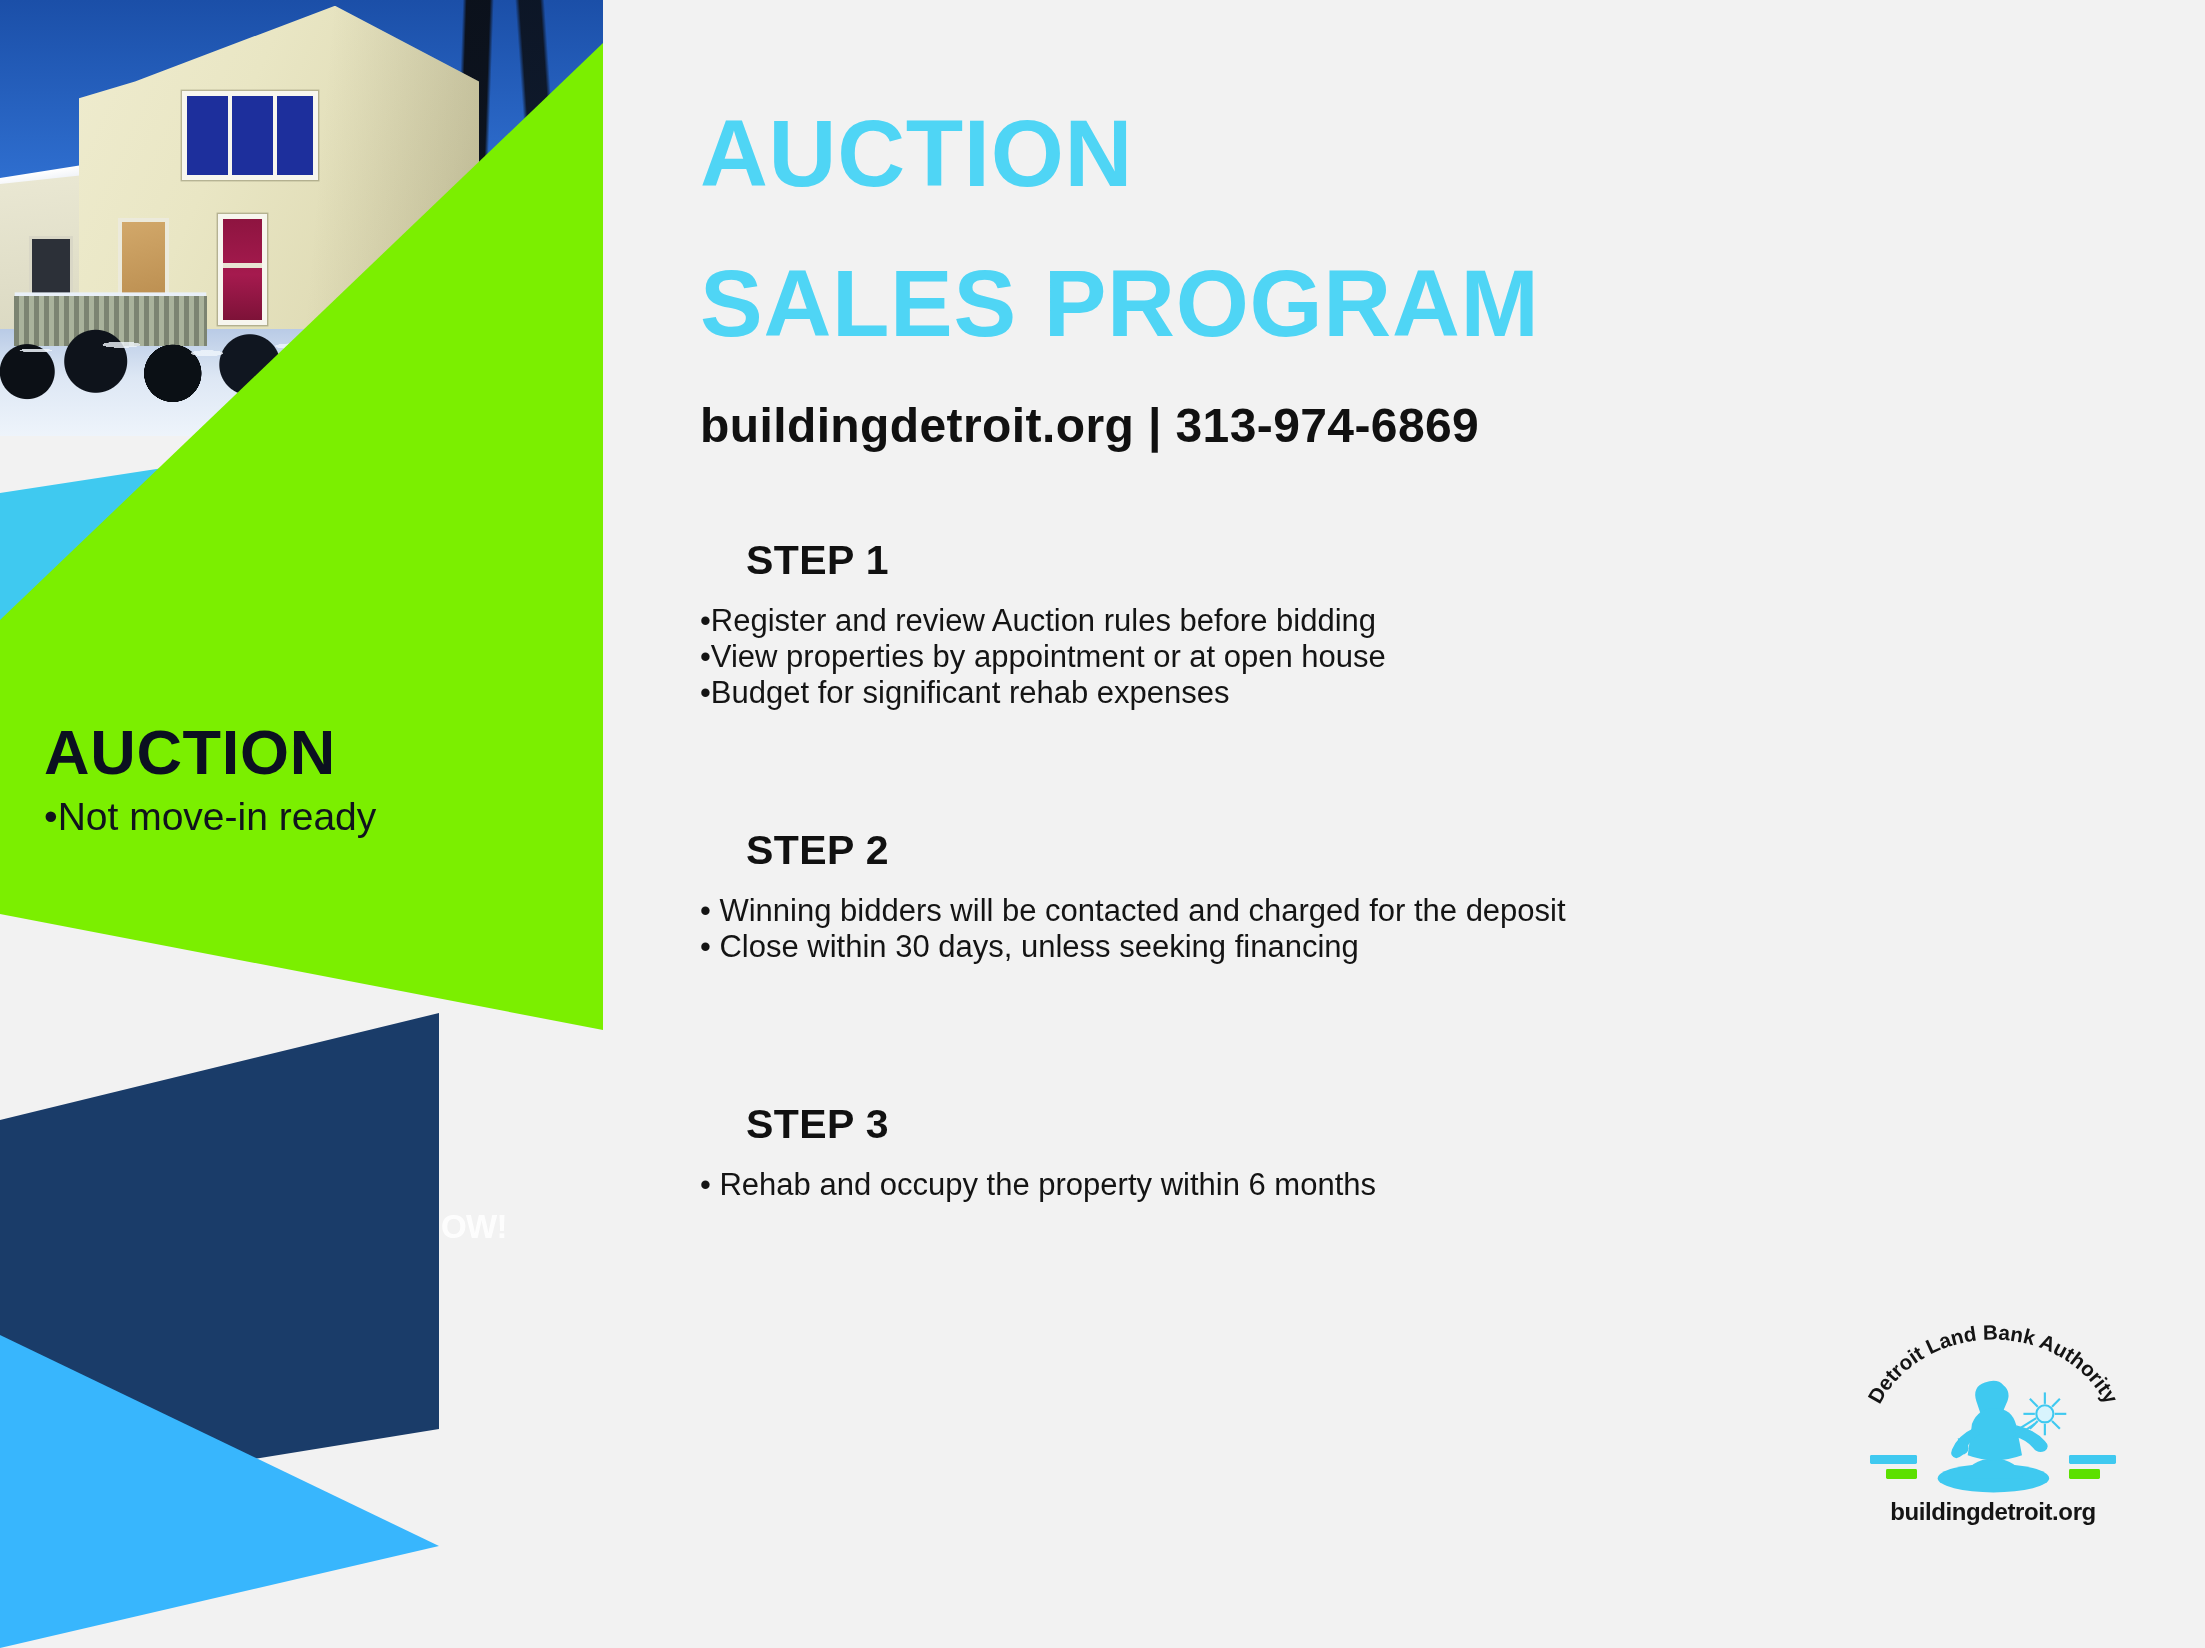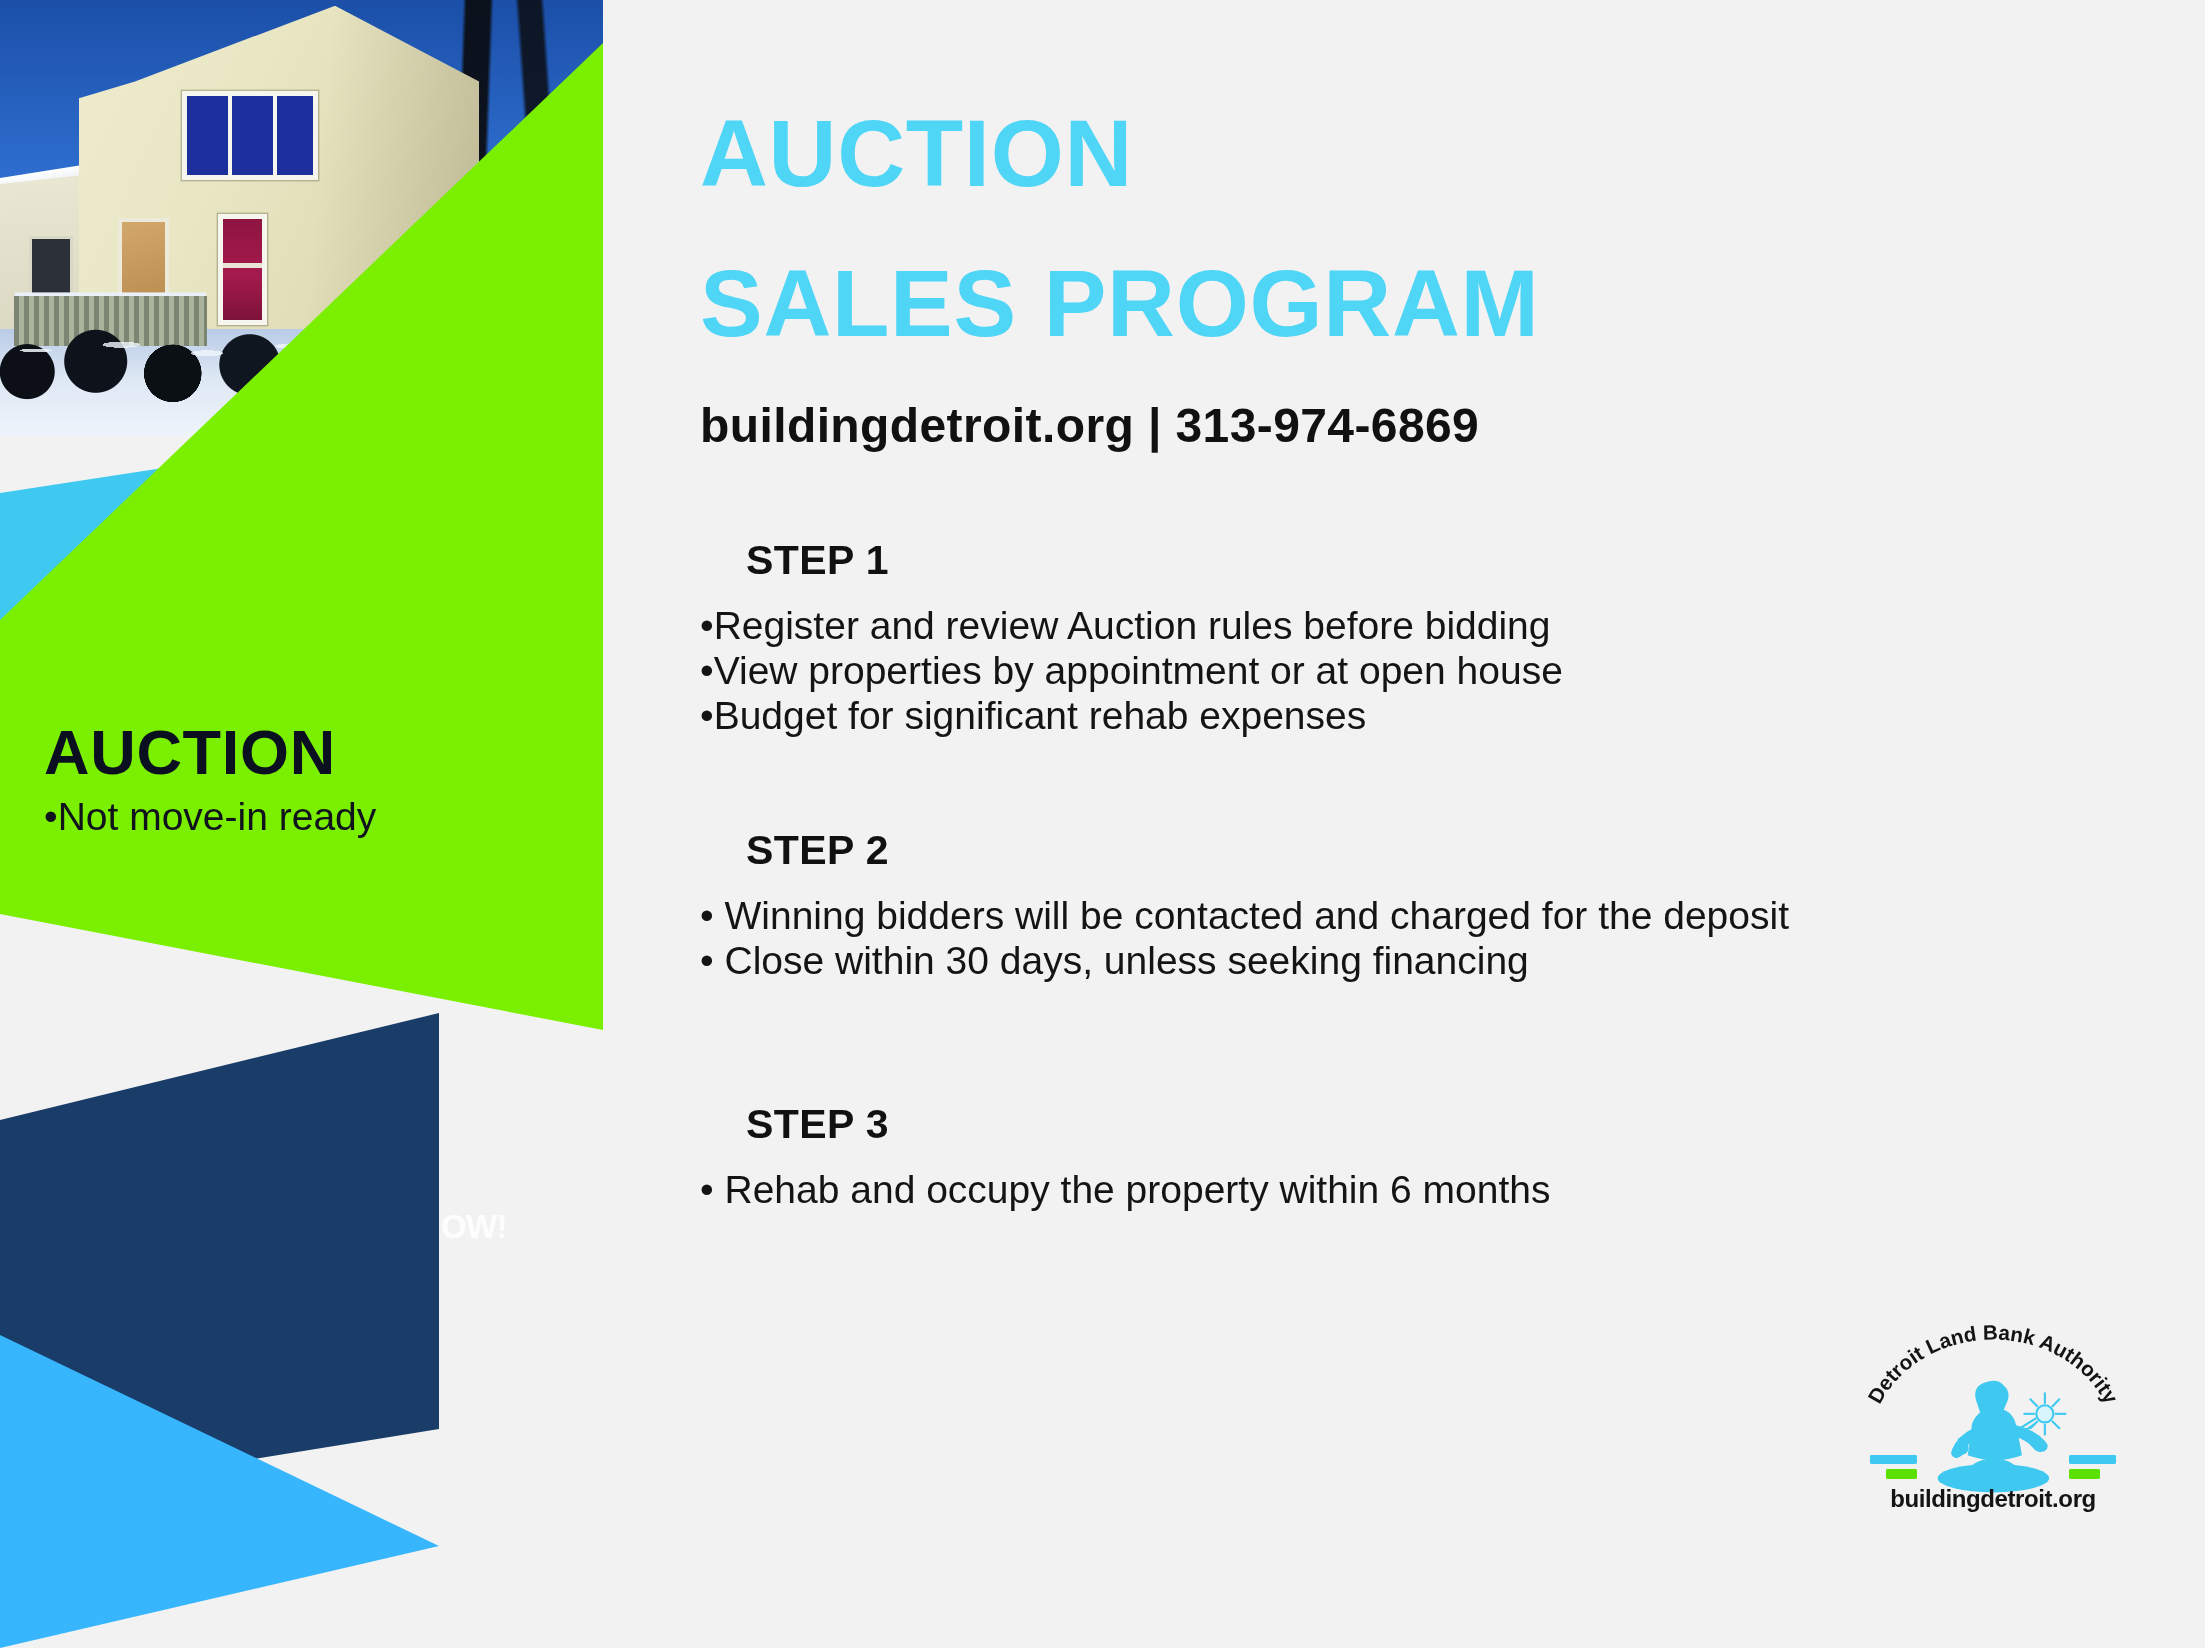--- a/index.html
+++ b/index.html
@@ -195,21 +195,21 @@
   .contact {
     position:absolute; left:0; top:398px;
     font-size:48px; font-weight:bold; color:#111111;
     letter-spacing:0.4px;
   }
 
   .step { position:absolute; left:0; width:1428px; }
   .step-title {
     font-size:41px; font-weight:bold; color:#111111; letter-spacing:0.4px;margin-left:46px;
   }
-  .step-list { margin-top:18.6px; font-size:39px; color:#141414; line-height:1.16; }
+  .step-list { margin-top:18.6px; font-size:31px; color:#141414; line-height:1.16; }
   .step-list div { white-space:nowrap; }
 
   .step-1 { top:537px; }
   .step-2 { top:827px; }
   .step-3 { top:1101px; }
   .step-2 .step-list div, .step-3 .step-list div { text-indent:0; }
 
   
   .logo {
     position:absolute; left:1143px; top:1321px;
@@ -220,21 +220,21 @@
   .logo-figure { position:absolute; left:79px; top:37px; width:150px; height:136px; }
   .logo-bar-wrap { position:absolute; top:134px; width:100%; height:28.6px; }
   .bar { position:absolute; height:9.3px; border-radius:1.4px; }
   .bar-cyan { background:#3fc9f0; }
   .bar-green { background:#5ce000; }
   .bar-l1 { left:27px; top:0; width:47px; }
   .bar-l2 { left:43px; top:14.3px; width:31px; }
   .bar-r1 { right:27px; top:0; width:47px; }
   .bar-r2 { right:43px; top:14.3px; width:31px; }
   .logo-url {
-    position:absolute; top:164px; left:0; width:100%;
+    position:absolute; top:177px; left:0; width:100%;
     text-align:center; font-size:24px; font-weight:bold; color:#141414;
     letter-spacing:-0.4px;
   }
 </style>
 </head>
 <body>
 
 <div class="flyer">
 
   <div class="left-col">

